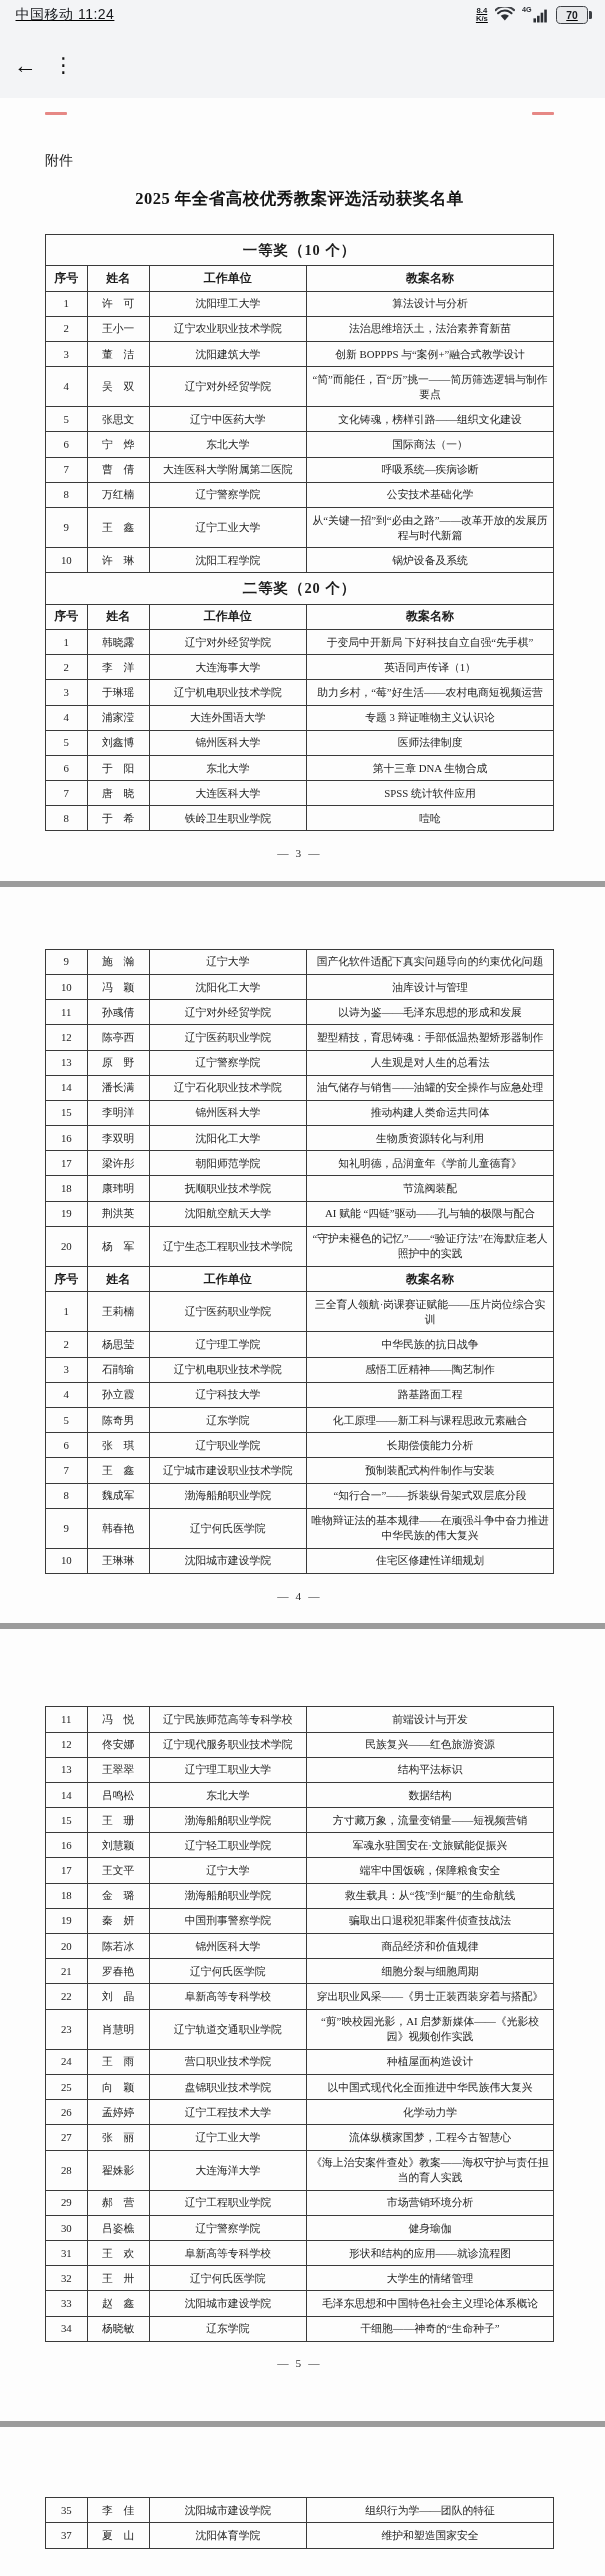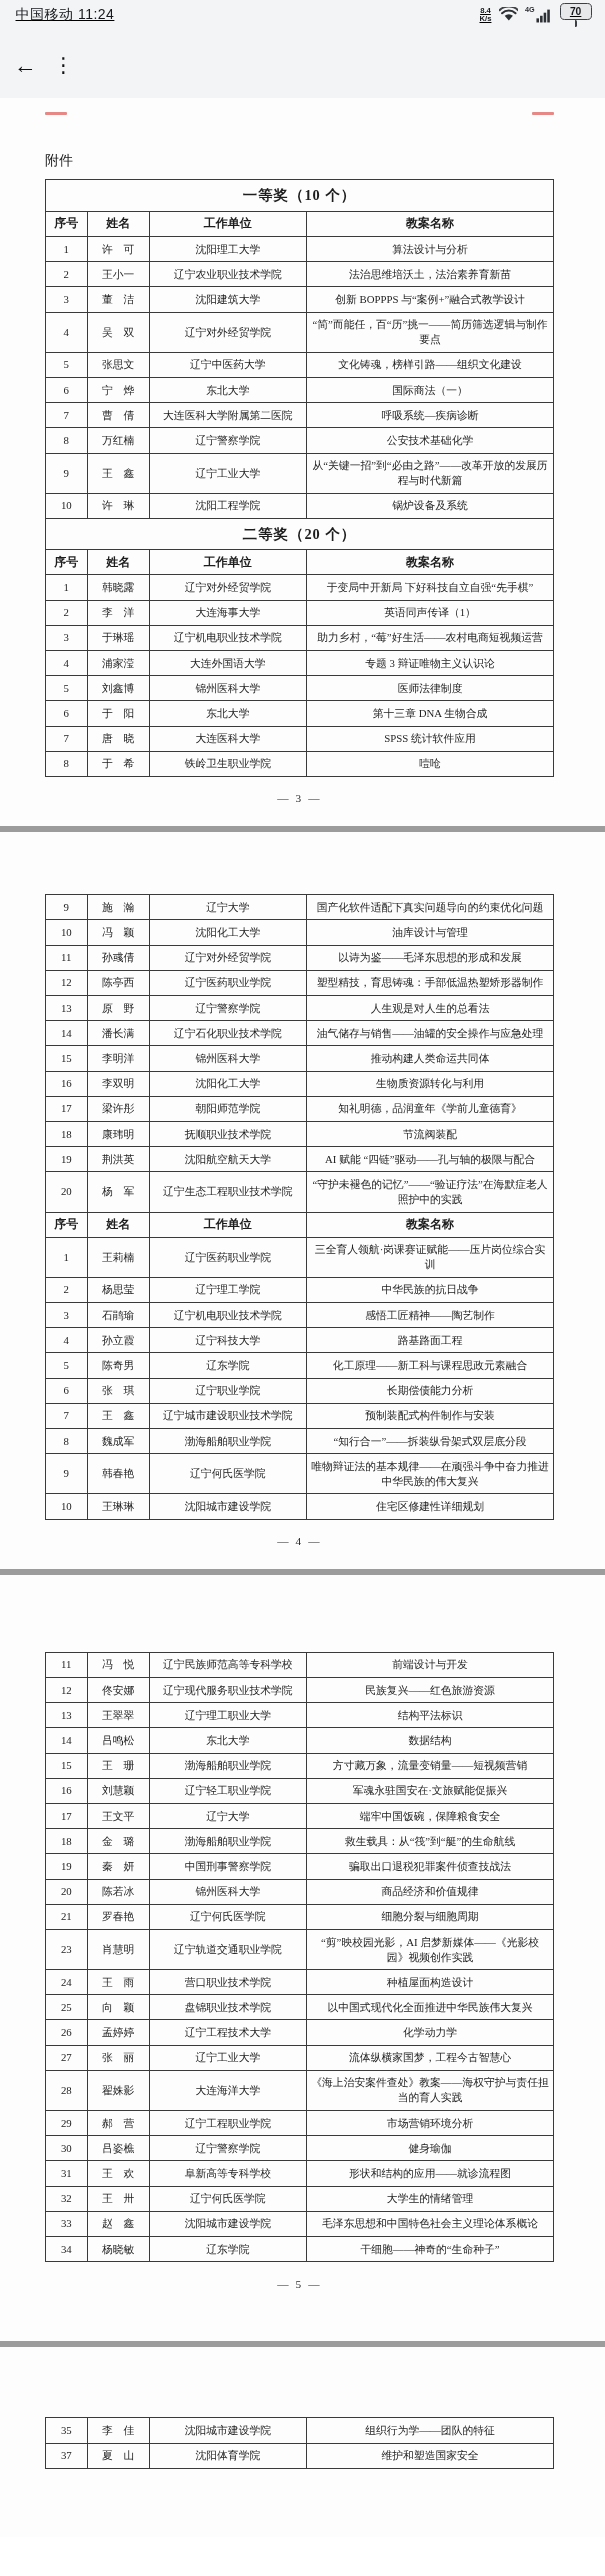--- a/index.html
+++ b/index.html
@@ -5,21 +5,21 @@
   * { margin:0; padding:0; box-sizing:border-box; }
   html,body { width:606px; background:#ffffff; font-family:"Liberation Sans", sans-serif; }
 
   
   .chrome { background:#f3f4f6; }
   .status-bar { height:27px; display:flex; align-items:center; justify-content:space-between; padding:3.1px 14.4px 0 15.5px;text-decoration:underline; }
   .status-left { font-size:14px; color:#16181c; letter-spacing:0.5px; }
   .status-right { display:flex; align-items:center; gap:7.2px; }
   .net-speed { font-size:7.7px; line-height:8.2px; color:#16181c; text-align:center; font-weight:bold; }
   .wifi-icon svg, .signal-icon svg { display:block; }
-  .battery { display:flex; align-items:center;flex-direction:column; }
+  .battery { display:flex; align-items:center; }
   .battery-body { width:32px; height:17.5px; border:1.5px solid #3c3f44; border-radius:4.6px; background:#e7e8ea; display:flex; align-items:center; justify-content:center; font-size:10.3px; font-weight:bold; color:#16181c; }
   .battery-nub { width:2.6px; height:7.2px; background:#3c3f44; border-radius:0 1.5px 1.5px 0; margin-left:1px; }
 
   .title-bar { height:71px; display:flex; align-items:center; padding:15.5px 10.3px 9.3px 13.4px; background:#f3f4f6; }
   .back-btn { width:36px; font-size:23px; color:#111; line-height:1; flex:0 0 auto; }
   .app-title { flex:1 1 auto; font-size:18px; font-weight:bold; color:#111318; white-space:nowrap; overflow:hidden; }
   .menu-btn { flex:0 0 auto; width:28px; text-align:center; font-size:20.6px; color:#111; letter-spacing:0; line-height:0.6; }
 
   
   .doc-area { background:#ffffff; }
@@ -28,21 +28,21 @@
   .page-1 { padding-top:62px; }
   .page-2 { padding-top:77px; padding-bottom:30px; }
   .page-3 { padding-top:70px; padding-bottom:68px; }
 
   .red-marks { display:flex; justify-content:space-between; height:3.1px; }
   .red-mark { width:21.6px; height:3.1px; background:#e06a66; opacity:.8; border-radius:1px; }
 
   .attach-label { margin-top:37px; font-size:14px; color:#202020; }
   .doc-title { margin-top:17.5px; text-align:center; font-size:16.5px; font-weight:bold; color:#141414; letter-spacing:0.5px; }
 
-  table.award { width:100%; border-collapse:collapse; margin-top:9px; table-layout:fixed; }
+  table.award { width:100%; border-collapse:collapse; margin-top:24px; table-layout:fixed; }
   table.award.cont { margin-top:0; }
   .award td { border:1px solid #3a3a3a; text-align:center; vertical-align:middle; color:#1d1d1d; }
   .sec-row td { font-size:14.4px; font-weight:bold; padding:5.7px 2.1px; letter-spacing:1px; }
   .hdr-row td { font-size:12px; font-weight:bold; padding:3.6px 2.1px; }
   .data-row td { font-size:10.8px; line-height:15px; padding:4.6px 4.1px; }
   .data-row td.c-no { font-family:"Liberation Serif", serif; }
 
   .page-num { text-align:center; font-size:11.3px; color:#2a2a2a; margin-top:15.5px; padding-bottom:21.6px; letter-spacing:2.1px; }
 
   .separator { height:6.2px; background:#9c9c9c; }
@@ -88,20 +88,21 @@
 </div>
 
 <div class="doc-area">
   <div id="doc-pages">
       <div class="page page-0">
         <div class="red-marks">
           <span class="red-mark"></span>
           <span class="red-mark"></span>
         </div>
         <div class="attach-label">附件</div>
+        <div class="doc-title">2025 年全省高校优秀教案评选活动获奖名单</div>
         <table class="award">
           <colgroup>
             <col style="width: 8.2%;">
             <col style="width: 12.2%;">
             <col style="width: 31%;">
             <col style="width: 48.6%;">
           </colgroup>
           <tbody>
             <tr class="sec-row">
               <td colspan="4">一等奖（10 个）</td>
@@ -455,20 +456,26 @@
               <td class="c-org">锦州医科大学</td>
               <td class="c-plan">商品经济和价值规律</td>
             </tr>
             <tr class="data-row">
               <td class="c-no">21</td>
               <td class="c-name">罗春艳</td>
               <td class="c-org">辽宁何氏医学院</td>
               <td class="c-plan">细胞分裂与细胞周期</td>
             </tr>
             <tr class="data-row">
+              <td class="c-no">22</td>
+              <td class="c-name">刘　晶</td>
+              <td class="c-org">阜新高等专科学校</td>
+              <td class="c-plan">穿出职业风采——《男士正装西装穿着与搭配》</td>
+            </tr>
+            <tr class="data-row">
               <td class="c-no">23</td>
               <td class="c-name">肖慧明</td>
               <td class="c-org">辽宁轨道交通职业学院</td>
               <td class="c-plan">“剪”映校园光影，AI 启梦新媒体——《光影校园》视频创作实践</td>
             </tr>
             <tr class="data-row">
               <td class="c-no">24</td>
               <td class="c-name">王　雨</td>
               <td class="c-org">营口职业技术学院</td>
               <td class="c-plan">种植屋面构造设计</td>

